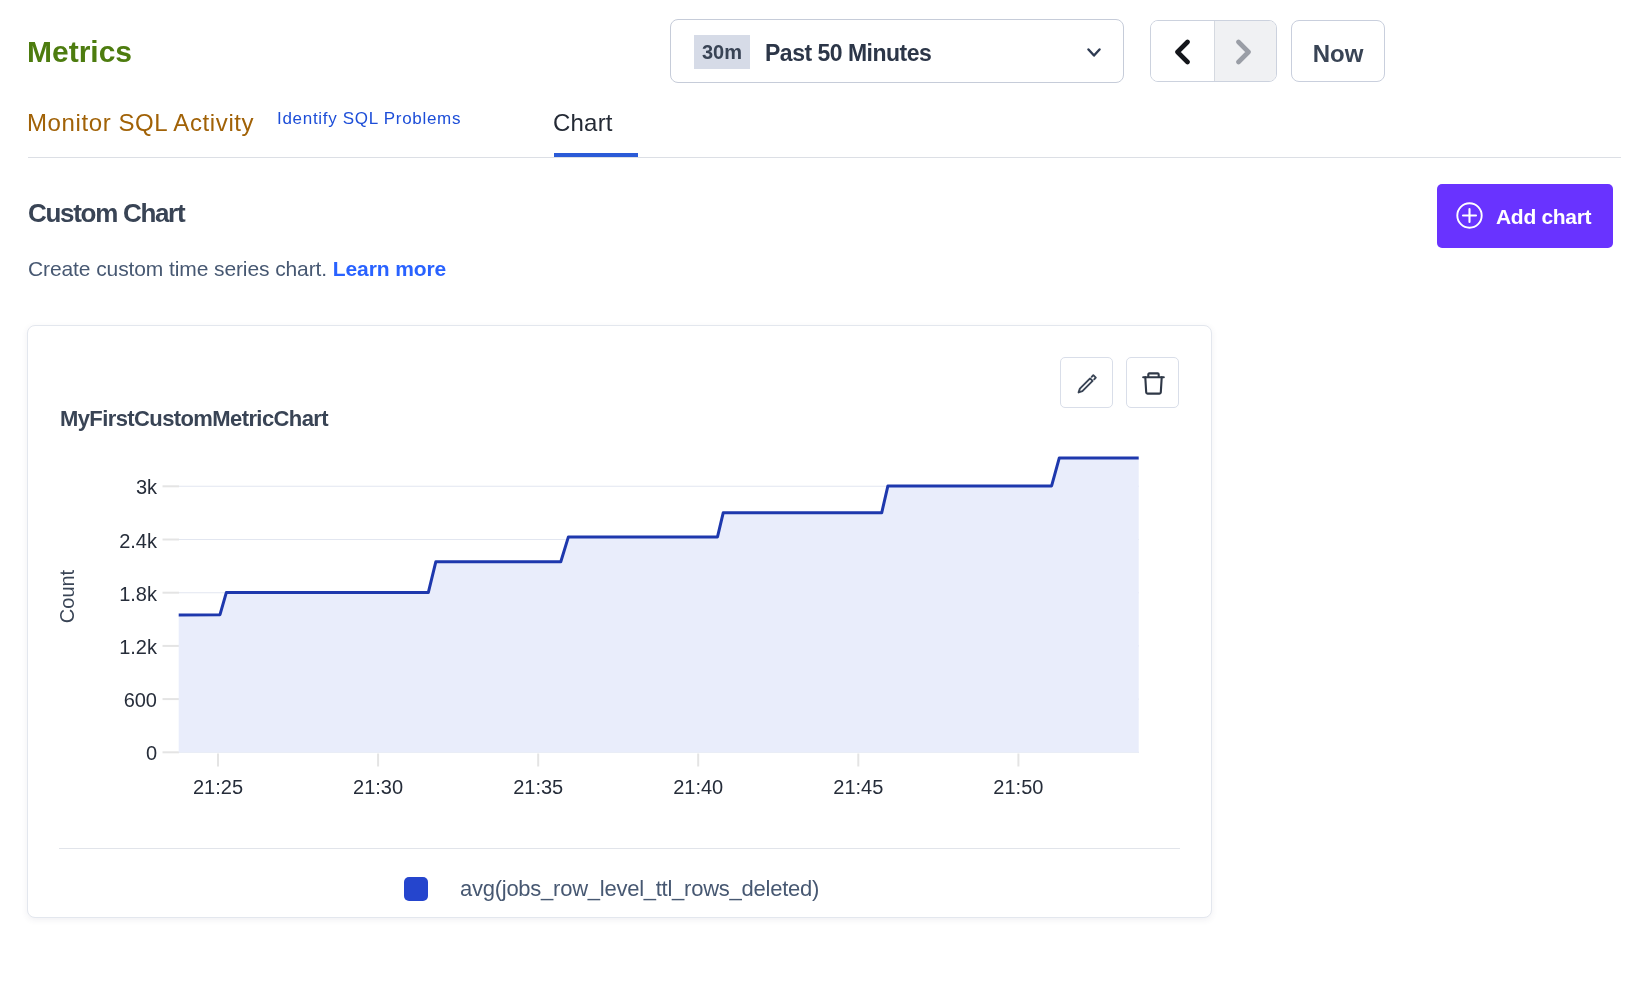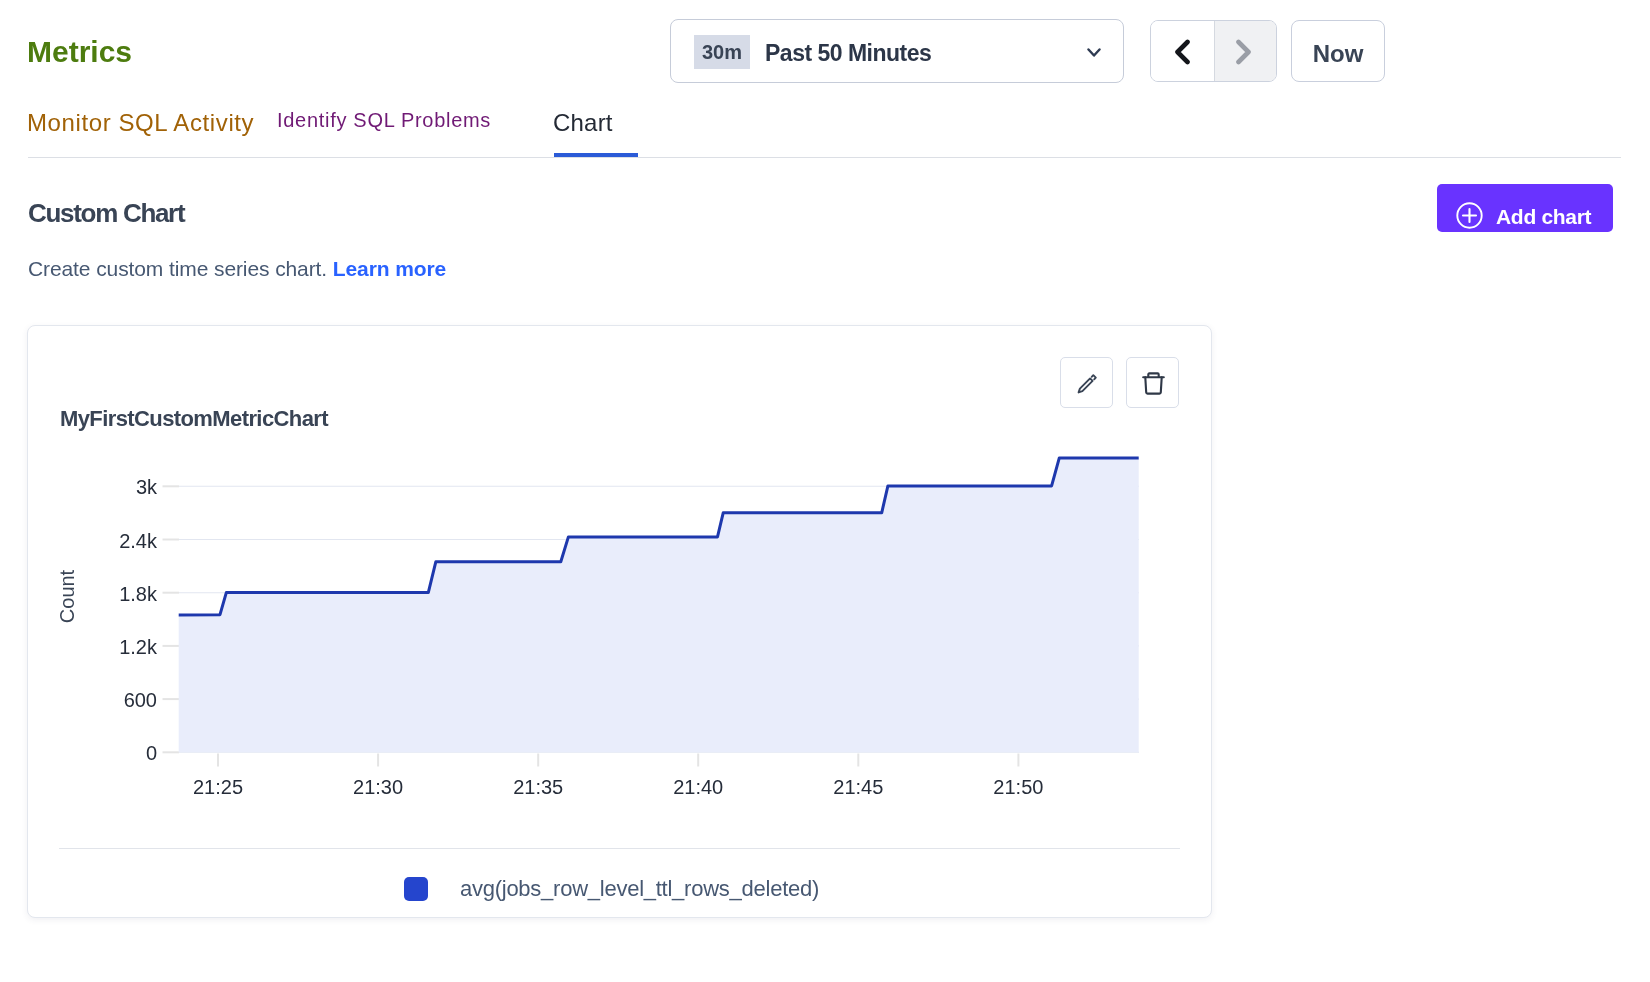--- a/index.html
+++ b/index.html
@@ -29,29 +29,29 @@
   <div class="abs" style="left:63px; top:0; width:64px; height:62px; background:#f0f1f3; border-left:1px solid #d5d9e0;">
     <svg class="abs" style="left:20px; top:18px;" width="18" height="26" viewBox="0 0 18 26">
       <path d="M3.5 3 L13.5 13 L3.5 23" fill="none" stroke="#9a9ea6" stroke-width="4.6" stroke-linecap="round" stroke-linejoin="round"></path>
     </svg>
   </div>
 </div>
 
 <div class="abs" style="left:1291px; top:20px; width:94px; height:62px; border:1px solid #c9cfdd; border-radius:8px; background:#fff; text-align:center; font-size:24px; font-weight:600; color:#394455; line-height:66px;">Now</div>
 
 <div class="abs" style="left:27px; top:109px; font-size:24px; letter-spacing:0.6px; color:#a16207;">Monitor SQL Activity</div>
-<div class="abs" style="left:277px; top:109px; font-size:20px; letter-spacing:0.7px; color:#701a75;">Identify SQL Problems</div>
+<div class="abs" style="left:277px; top:109px; font-size:17px; letter-spacing:0.7px; color:#1d4ed8;">Identify SQL Problems</div>
 <div class="abs" style="left:553px; top:109px; font-size:24px; letter-spacing:0.2px; color:#242a35;">Chart</div>
 <div class="abs" style="left:554px; top:153px; width:84px; height:5px; background:#2b5bd7;"></div>
 <div class="abs" style="left:28px; top:157px; width:1593px; height:1px; background:#dcdfe5;"></div>
 
 <div class="abs" style="left:28px; top:198px; font-size:26px; font-weight:700; letter-spacing:-1.3px; color:#394455;">Custom Chart</div>
 <div class="abs" style="left:28px; top:257px; font-size:21px; letter-spacing:-0.1px; color:#475872;">Create custom time series chart. <span style="color:#2962ff; font-weight:600;">Learn more</span></div>
 
-<div class="abs" style="left:1437px; top:184px; width:176px; height:48px; background:#6933ff; border-radius:5px;">
+<div class="abs" style="left:1437px; top:184px; width:176px; height:64px; background:#6933ff; border-radius:5px;">
   <svg class="abs" style="left:19px; top:18px;" width="27" height="27" viewBox="0 0 27 27">
     <circle cx="13.5" cy="13.5" r="12.2" fill="none" stroke="#ffffff" stroke-width="1.9"></circle>
     <path d="M13.5 7 V20 M7 13.5 H20" stroke="#ffffff" stroke-width="2.1" stroke-linecap="round"></path>
   </svg>
   <div class="abs" style="left:59px; top:21px; font-size:21px; font-weight:600; letter-spacing:-0.3px; color:#ffffff;">Add chart</div>
 </div>
 
 <div class="abs" style="left:27px; top:325px; width:1185px; height:593px; background:#fff; border:1px solid #e3e7ee; border-radius:8px; box-shadow:0 2px 6px rgba(60,70,100,0.08);"></div>
 
 <div class="abs" style="left:60px; top:366px; font-size:22px; font-weight:600; letter-spacing:-0.6px; color:#394455;margin-top:40px;">MyFirstCustomMetricChart</div>

